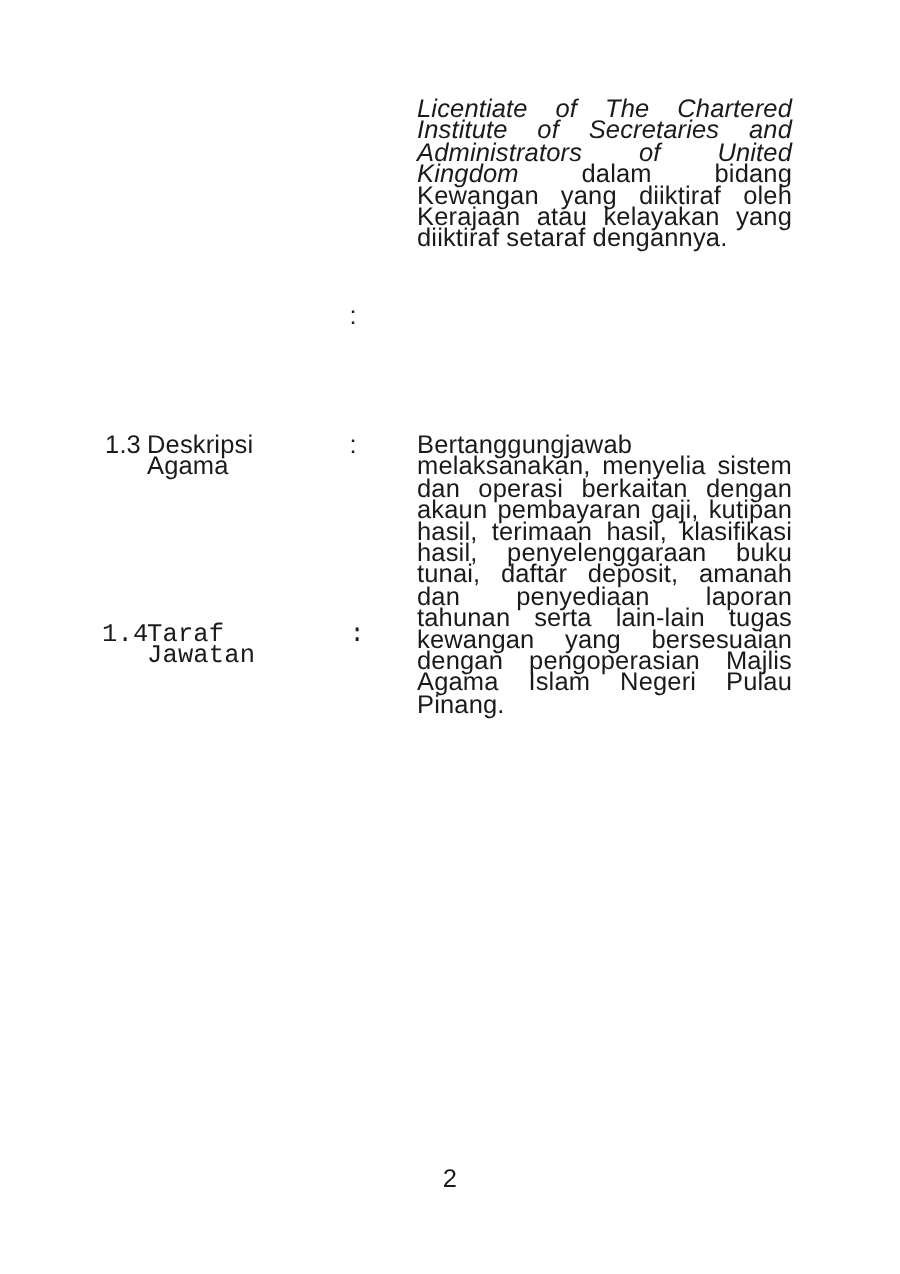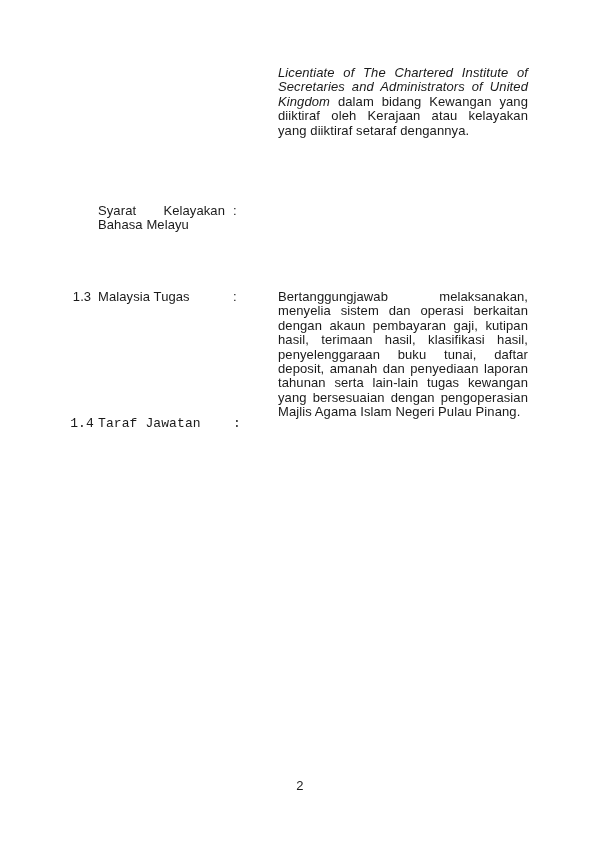--- a/index.html
+++ b/index.html
@@ -6,21 +6,21 @@
     margin: 0;
     padding: 0;
     background: #e8e8e8;
   }
   .doc-page {
     position: relative;
     width: 600px;
     height: 849px;
     background: #ffffff;
     font-family: "Liberation Sans", sans-serif;
-    font-size: 13px;
+    font-size: 17px;
     line-height: 14.4px;
     letter-spacing: 0.1px;
     color: #1a1a1a;
     overflow: hidden;
   }
   p { margin: 0; }
   .justify { text-align: justify; }
   .em { font-style: italic; }
 
   
@@ -52,25 +52,24 @@
 </style>
 </head>
 <body>
 
 <div class="doc-page">
 
   <div class="intro-block">
     <p class="justify"><span class="em">Licentiate of The Chartered Institute of Secretaries and Administrators of United Kingdom</span><span> dalam bidang Kewangan yang diiktiraf oleh Kerajaan atau kelayakan yang diiktiraf setaraf dengannya.</span></p>
   </div>
 
-  <div class="cell col-label row0">Syarat Kelayakan Bahasa Melayu</div>
   <div class="cell col-colon row0">:</div>
 
   <div class="cell col-num row1">1.3</div>
-  <div class="cell col-label row1">Malaysia Tugas</div>
+  <div class="cell col-label row1">Deskripsi Agama</div>
   <div class="cell col-colon row1">:</div>
   <div class="cell col-content row1">Bertanggungjawab melaksanakan, menyelia sistem dan operasi berkaitan dengan akaun pembayaran gaji, kutipan hasil, terimaan hasil, klasifikasi hasil, penyelenggaraan buku tunai, daftar deposit, amanah dan penyediaan laporan tahunan serta lain-lain tugas kewangan yang bersesuaian dengan pengoperasian Majlis Agama Islam Negeri Pulau Pinang.</div>
 
   <div class="cell col-num row2">1.4</div>
   <div class="cell col-label row2">Taraf Jawatan</div>
   <div class="cell col-colon row2">:</div>
 
   <div class="page-footer">2</div>
 
 </div>

